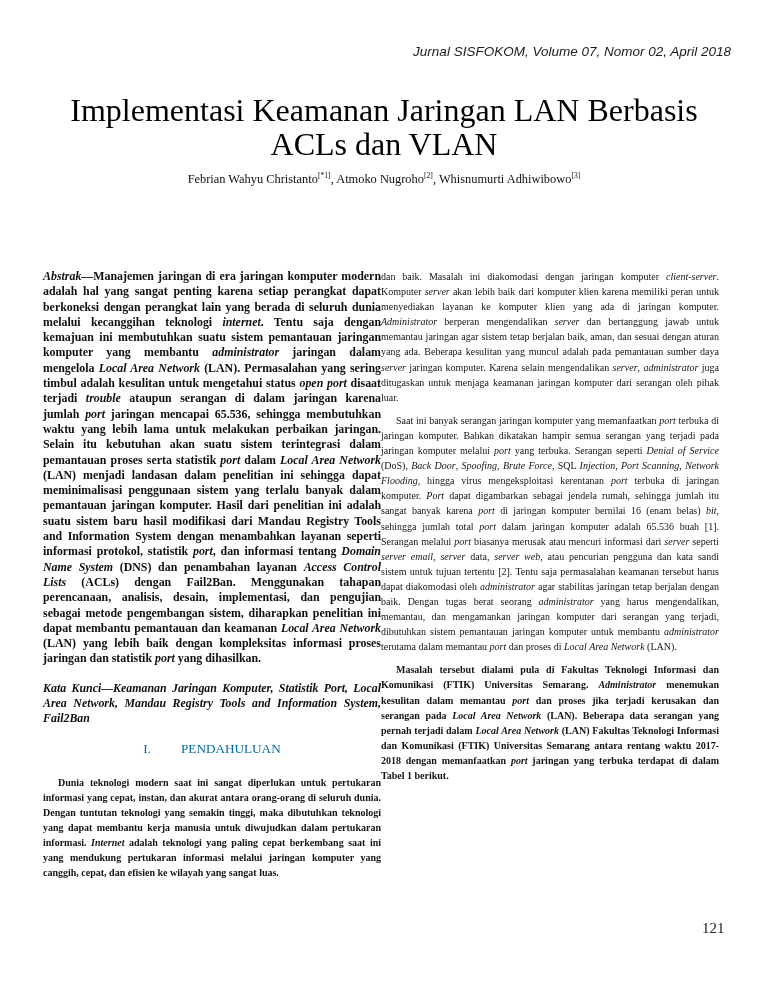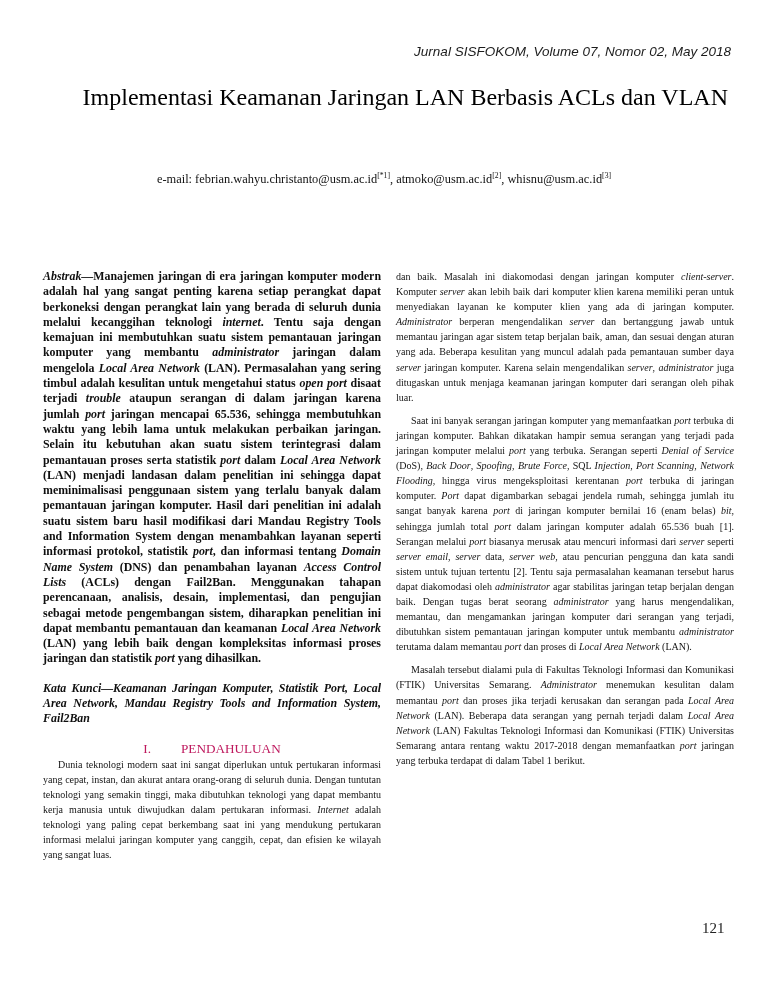--- a/index.html
+++ b/index.html
@@ -14,95 +14,94 @@
   .journal-line {
     position: absolute;
     top: 44px; right: 37px;
     font-family: "Liberation Sans", sans-serif;
     font-style: italic;
     font-size: 13.5px;
     color: #1c1c1c;
   }
   .paper-title {
     position: absolute;
-    top: 64px; left: 40px; right: 40px;
-    text-align: right;
-    font-size: 24px;
+    top: 72px; left: 40px; right: 40px;
+    text-align: center;
+    font-size: 32px;
     line-height: 34px;
     font-weight: 400;
     color: #000;
   }
   .authors-block {
     position: absolute;
     top: 173px; left: 0; right: 0;
     text-align: center;
     font-size: 12.4px;
     line-height: 13.7px;
     color: #111;
   }
   .authors-block div { margin: 0; }
   sup { font-size: 0.62em; line-height: 0; }
   .columns {
     position: absolute;
     top: 269px; left: 43px;
     width: 692px;
     display: flex;
-    gap: 15px;
   }
   .col { width: 338px; }
   .abstract-para {
     margin: 0;
     font-size: 11.9px;
     line-height: 15.3px;
     font-weight: bold;
     text-align: justify;
     color: #0f0f0f;
   }
   .keywords-para {
     margin: 14px 0 0 0;
     font-size: 11.9px;
     line-height: 15.3px;
     font-weight: bold;
     font-style: italic;
     text-align: justify;
     color: #0f0f0f;
   }
   .section-heading {
-    margin: 14px 0 0 0;
+    margin: 14px 0 18px 0;
     text-align: center;
     font-size: 13.2px;
-    color: #be185d;
+    color: #0369a1;
   }
   .section-heading .sec-num { margin-right: 30px; }
   .body-para {
     margin: 0 0 8px 0;
     font-size: 10px;
     line-height: 15.1px;
     text-align: justify;
     text-indent: 15px;
     color: #141414;
   }
   .body-para.no-indent { text-indent: 0; }
-  .body-para:last-child { margin-bottom: 0; }
+  .body-para:last-child { margin-bottom: 0; font-weight: bold; }
   .page-number {
     position: absolute;
     top: 920px; left: 702px;
     font-size: 15px;
     color: #222;
   }
 </style>
 </head>
 <body>
 
-<div class="journal-line">Jurnal SISFOKOM, Volume 07, Nomor 02, May 2018</div>
+<div class="journal-line">Jurnal SISFOKOM, Volume 07, Nomor 02, April 2018</div>
 
 <h1 class="paper-title">Implementasi Keamanan Jaringan LAN Berbasis ACLs dan VLAN</h1>
 
 <div class="authors-block">
-  <div>e-mail: febrian.wahyu.christanto@usm.ac.id<sup>[*1]</sup>, atmoko@usm.ac.id<sup>[2]</sup>, whisnu@usm.ac.id<sup>[3]</sup></div>
+  <div>Febrian Wahyu Christanto<sup>[*1]</sup>, Atmoko Nugroho<sup>[2]</sup>, Whisnumurti Adhiwibowo<sup>[3]</sup></div>
 </div>
 
 <div class="columns">
   <div class="col">
     <p class="abstract-para"><i>Abstrak</i>—Manajemen jaringan di era jaringan komputer modern adalah hal yang sangat penting karena setiap perangkat dapat berkoneksi dengan perangkat lain yang berada di seluruh dunia melalui kecanggihan teknologi <i>internet</i>. Tentu saja dengan kemajuan ini membutuhkan suatu sistem pemantauan jaringan komputer yang membantu <i>administrator</i> jaringan dalam mengelola <i>Local Area Network</i> (LAN). Permasalahan yang sering timbul adalah kesulitan untuk mengetahui status <i>open port</i> disaat terjadi <i>trouble</i> ataupun serangan di dalam jaringan karena jumlah <i>port</i> jaringan mencapai 65.536, sehingga membutuhkan waktu yang lebih lama untuk melakukan perbaikan jaringan. Selain itu kebutuhan akan suatu sistem terintegrasi dalam pemantauan proses serta statistik <i>port</i> dalam <i>Local Area Network</i> (LAN) menjadi landasan dalam penelitian ini sehingga dapat meminimalisasi penggunaan sistem yang terlalu banyak dalam pemantauan jaringan komputer. Hasil dari penelitian ini adalah suatu sistem baru hasil modifikasi dari Mandau Registry Tools and Information System dengan menambahkan layanan seperti informasi protokol, statistik <i>port</i>, dan informasi tentang <i>Domain Name System</i> (DNS) dan penambahan layanan <i>Access Control Lists</i> (ACLs) dengan Fail2Ban. Menggunakan tahapan perencanaan, analisis, desain, implementasi, dan pengujian sebagai metode pengembangan sistem, diharapkan penelitian ini dapat membantu pemantauan dan keamanan <i>Local Area Network</i> (LAN) yang lebih baik dengan kompleksitas informasi proses jaringan dan statistik <i>port</i> yang dihasilkan.</p>
     <p class="keywords-para">Kata Kunci—Keamanan Jaringan Komputer, Statistik Port, Local Area Network, Mandau Registry Tools and Information System, Fail2Ban</p>
     <div class="section-heading">
       <span class="sec-num">I.</span><span>PENDAHULUAN</span>
     </div>
     <p class="body-para">Dunia teknologi modern saat ini sangat diperlukan untuk pertukaran informasi yang cepat, instan, dan akurat antara orang-orang di seluruh dunia. Dengan tuntutan teknologi yang semakin tinggi, maka dibutuhkan teknologi yang dapat membantu kerja manusia untuk diwujudkan dalam pertukaran informasi. <i>Internet</i> adalah teknologi yang paling cepat berkembang saat ini yang mendukung pertukaran informasi melalui jaringan komputer yang canggih, cepat, dan efisien ke wilayah yang sangat luas.</p>

